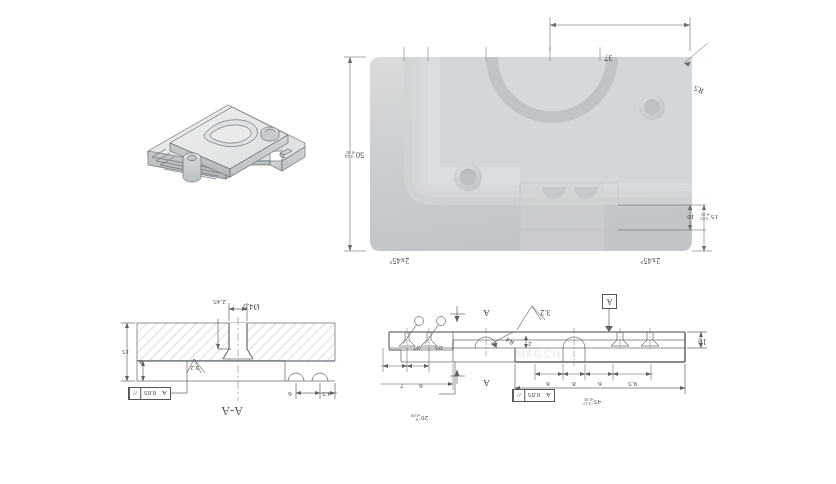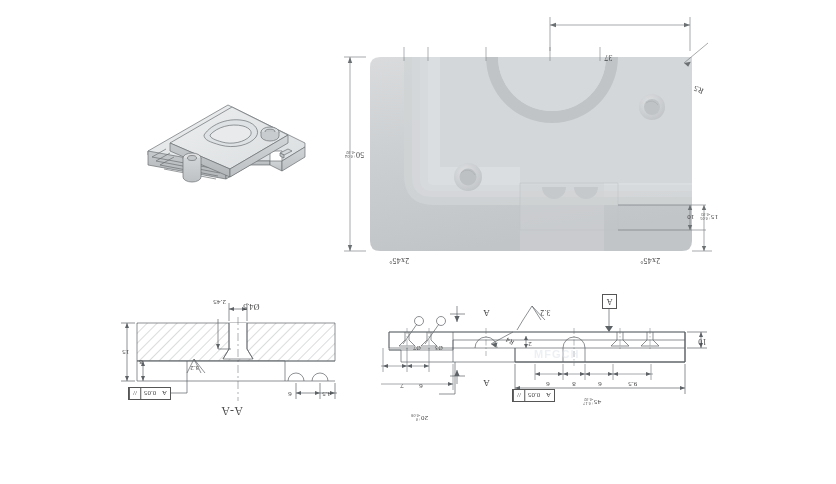--- a/index.html
+++ b/index.html
@@ -381,21 +381,21 @@
         <circle cx="24" cy="3" r="4.5"></circle>
         <line x1="30" y1="26" x2="44" y2="6"></line>
         <circle cx="46" cy="3" r="4.5"></circle>
 
         <line x1="60" y1="44" x2="60" y2="76"></line>
         <line x1="60" y1="76" x2="44" y2="76"></line>
       </g>
     </svg>
   </div>
 
-  <div class="wm" style="left:534px;top:348px;opacity:.55;">MFGCH</div>
+  <div class="wm" style="left:516px;top:348px;opacity:.55;">MFGCH</div>
 
   <div class="lbl rot180" style="left:483px;top:308px;font-size:9px;">A</div>
   <div class="lbl rot180" style="left:483px;top:378px;font-size:9px;">A</div>
 
   <div class="boxA rot180" style="left:602px;top:294px;">
     <span>A</span>
   </div>
 
   <div class="lbl rot180" style="left:540px;top:308px;font-size:8px;">3.2</div>
 

